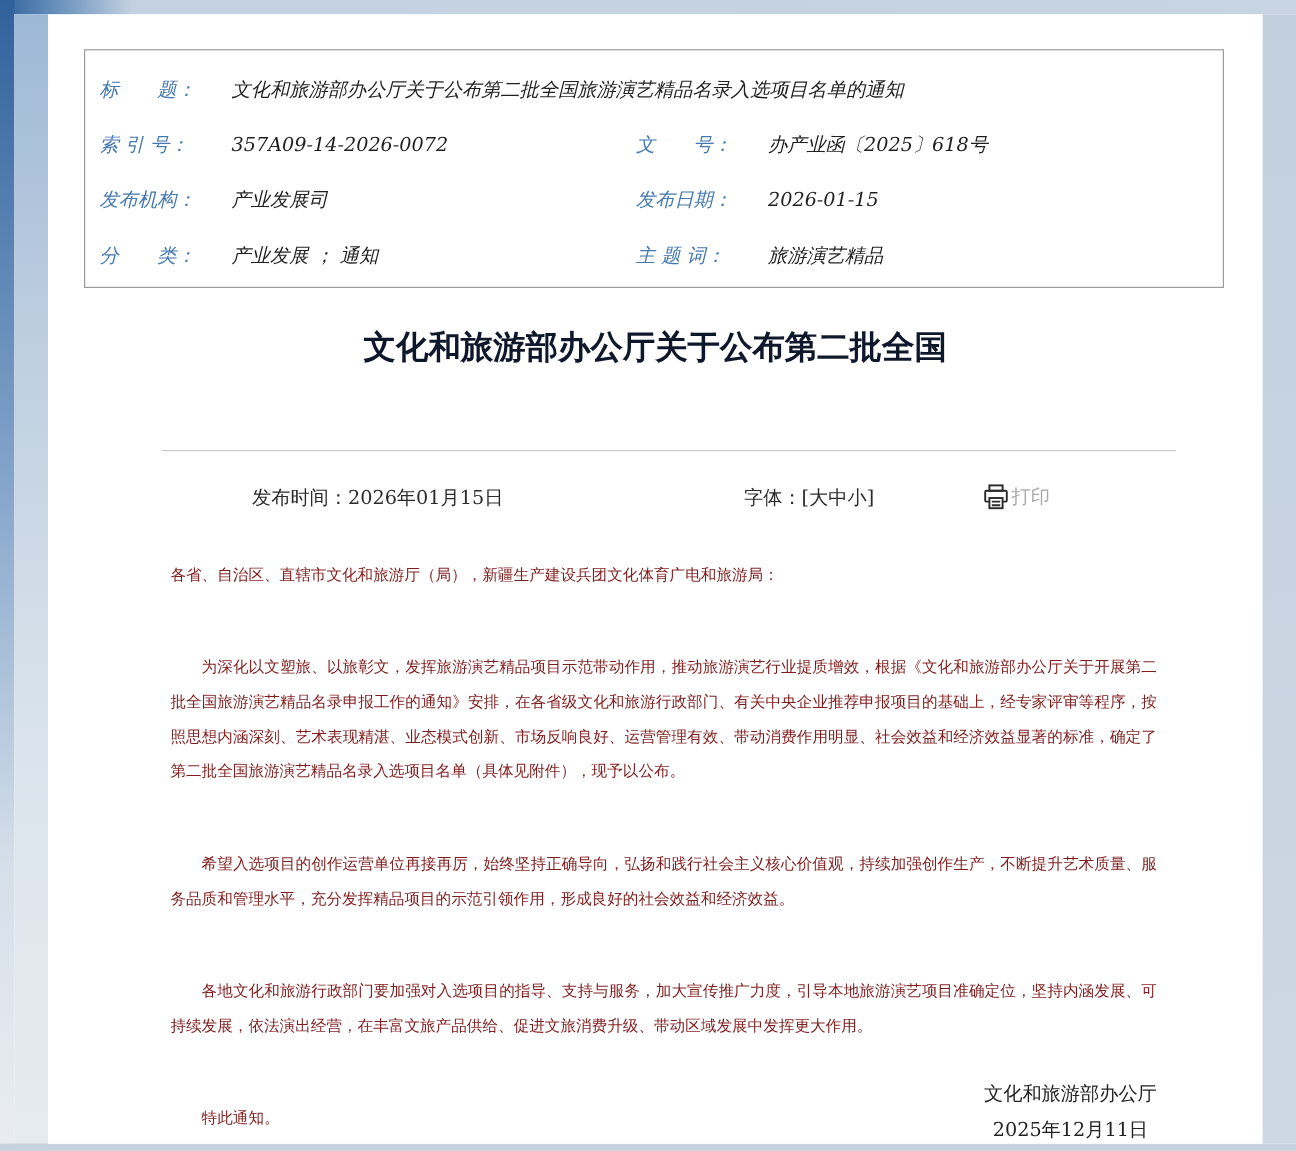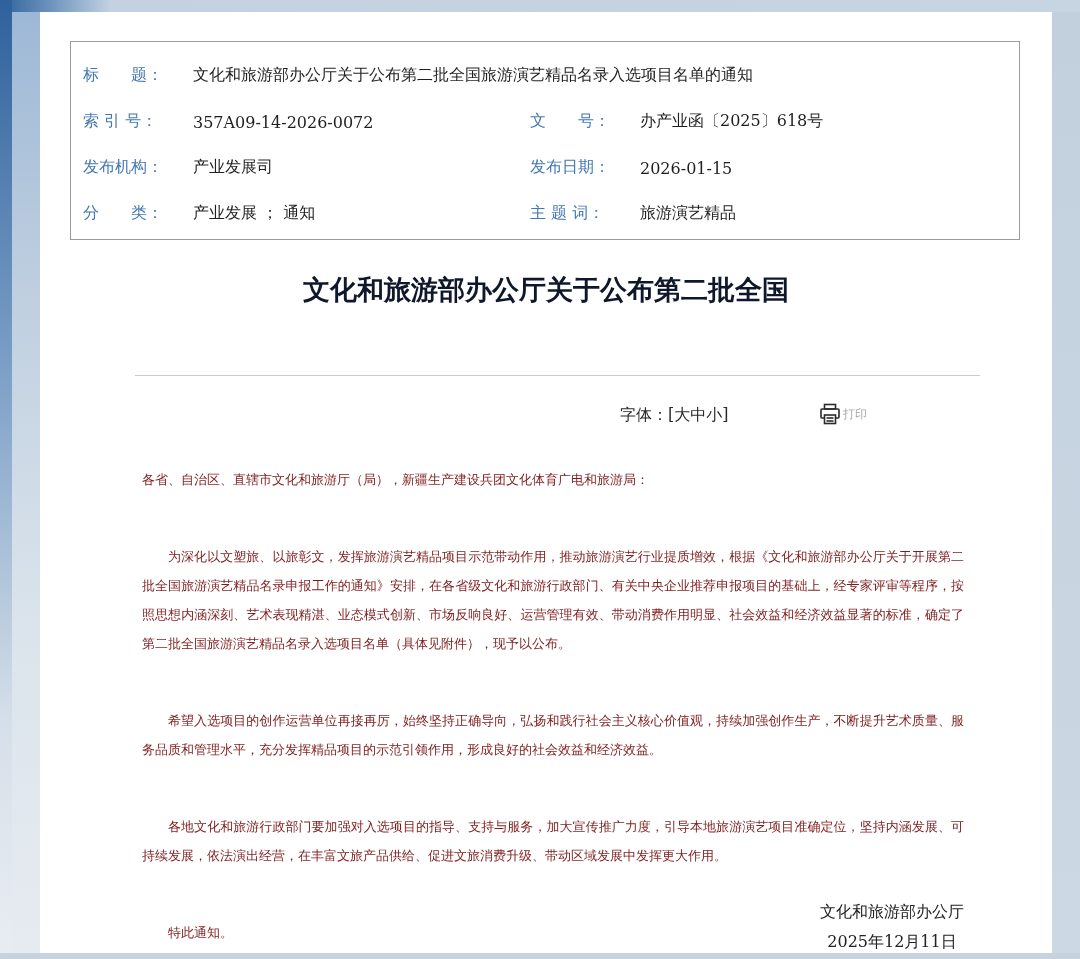--- a/index.html
+++ b/index.html
@@ -20,37 +20,37 @@
 
   
   .content { position:absolute; left:40px; top:12px; width:1012px; height:941px;
     background:#ffffff; }
 
   
   .meta-box { position:absolute; left:30px; top:29px; width:950px; height:199px;
     border:1px solid #9b9b9b; padding-top:10px; font-size:16px; color:#1f1f1f; }
   .meta-row { display:grid; grid-template-columns:447px 503px; height:46px; align-items:center; }
   .meta-row.full { grid-template-columns:950px; }
-  .meta-cell { display:flex; align-items:flex-end; padding-left:12px; }
+  .meta-cell { display:flex; align-items:flex-start; padding-left:12px;font-style:italic; }
   .meta-label { display:inline-block; width:98px; color:#4478b0; flex:none; }
   .meta-value { color:#1f1f1f; white-space:nowrap;margin-left:12px; }
 
   
   .doc-title { position:absolute; left:0; top:255px; width:1012px; text-align:center;
     color:#0f172a; font-size:27px; font-weight:bold; line-height:45px; }
   .divider { position:absolute; left:95px; top:363px; width:845px; height:0;
     border-top:1px solid #cccccc; }
   .pub-row { position:absolute; left:0; top:390px; width:1012px; height:28px;
     font-size:16px; color:#2b2b2b; }
   .pub-time { position:absolute; left:170px; top:3px; }
   .font-size-ctl { position:absolute; left:580px; top:3px; }
   .font-size-ctl a { color:#2b2b2b; text-decoration:none; cursor:pointer; }
   .print-btn { position:absolute; left:778px; top:0px; display:flex; align-items:center;
     cursor:pointer; }
-  .print-btn .label { color:#aaaaaa; font-size:12px; }
+  .print-btn .label { color:#aaaaaa; font-size:16px; }
   .print-btn svg { display:block; margin-right:1px; }
 
   .body-text { position:absolute; left:102px; top:453px; width:822px;
     font-size:13px; line-height:29px; color:#7f1d1d; text-align:justify; }
   .body-text p.indent { text-indent:2em;margin-top:48px; }
 
   .signature { position:absolute; left:102px; top:885px; width:822px; text-align:right;
     font-size:16px; color:#222222; }
   .signature .sig-inner { display:inline-block; text-align:center; line-height:30px; }
 </style>
@@ -104,20 +104,21 @@
     </div>
   </div>
 
   <div class="doc-title">
     <div>文化和旅游部办公厅关于公布第二批全国</div>
   </div>
 
   <div class="divider"></div>
 
   <div class="pub-row">
+    <span class="pub-time">发布时间：2026年01月15日</span>
     <span class="font-size-ctl">
       <span>字体：[</span><a>大</a><a>中</a><a>小</a><span>]</span>
     </span>
     <span class="print-btn">
       <svg width="24" height="24" viewBox="0 0 24 24" fill="none" stroke="#2b2b2b" stroke-width="1.6">
         <rect x="6.5" y="2.5" width="11" height="4.5"></rect>
         <rect x="3" y="7" width="18" height="9" rx="1"></rect>
         <rect x="6.5" y="13" width="11" height="8.5" fill="#ffffff"></rect>
         <line x1="8.5" y1="16" x2="15.5" y2="16"></line>
         <line x1="8.5" y1="19" x2="15.5" y2="19"></line>

